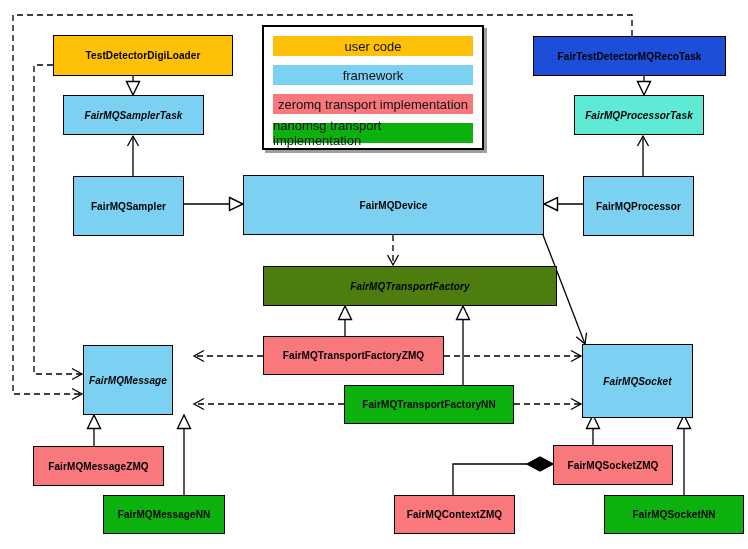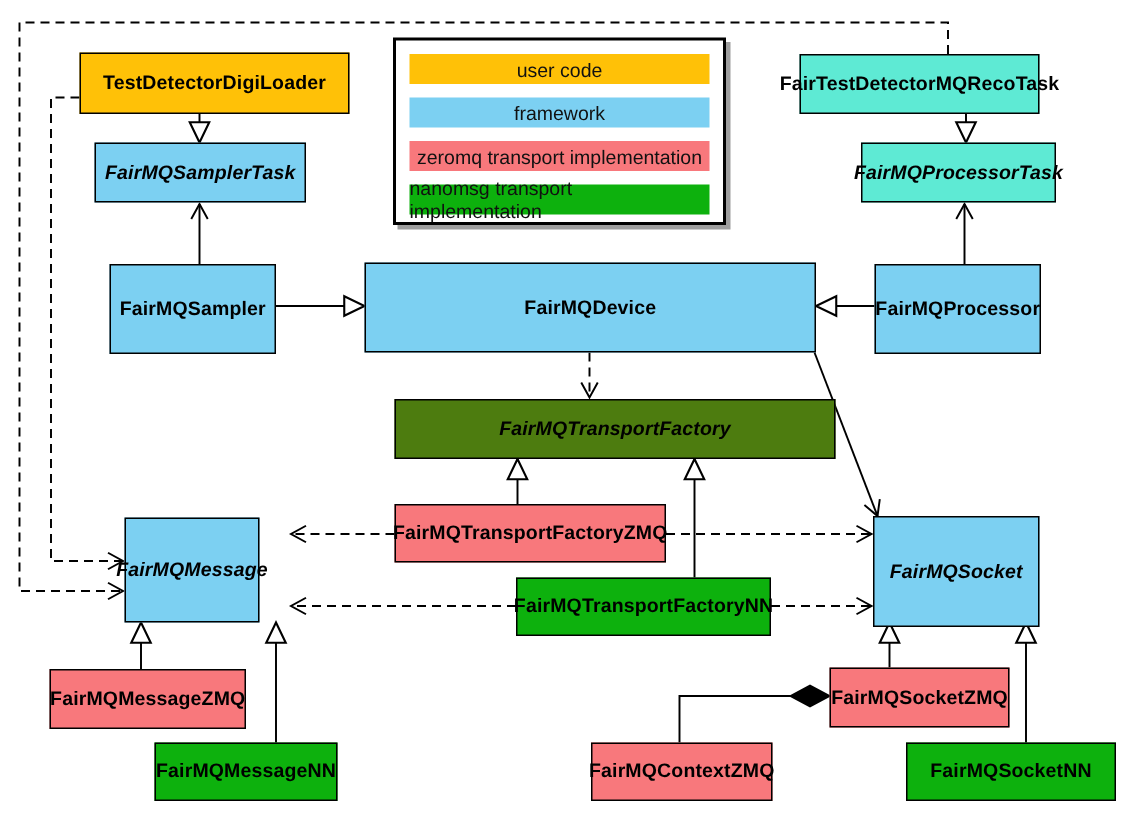--- a/index.html
+++ b/index.html
@@ -5,21 +5,21 @@
   html,body{margin:0;padding:0;background:#fff;}
   #canvas{
     position:relative;width:748px;height:549px;background:#fff;overflow:hidden;
     font-family:"Liberation Sans",sans-serif;
   }
   #edges{position:absolute;left:0;top:0;z-index:1;}
   .node{
     position:absolute;box-sizing:border-box;z-index:2;
     border:1.4px solid #000;
     display:flex;align-items:center;justify-content:center;
-    font-weight:bold;font-size:13px;letter-spacing:.1px;color:#000;
+    font-weight:bold;font-size:10px;letter-spacing:.1px;color:#000;
     text-align:center;line-height:1.1;padding:1px 2px;
   }
   .abstract{font-style:italic;}
   #legend{
     position:absolute;left:262px;top:25px;width:222px;height:125px;z-index:2;
     box-sizing:border-box;background:#fff;border:2px solid #000;
     box-shadow:3px 3px 0 #9e9e9e;
     display:flex;flex-direction:column;justify-content:space-between;
     padding:9px 9px 5px 9px;
   }
@@ -76,21 +76,21 @@
 
   <div id="legend">
     <div class="legend-item" style="background-color: rgb(255, 193, 7);">user code</div>
     <div class="legend-item" style="background-color: rgb(124, 208, 242); text-align: right;">framework</div>
     <div class="legend-item" style="background-color: rgb(248, 120, 124);">zeromq transport implementation</div>
     <div class="legend-item" style="background-color: rgb(13, 177, 13);">nanomsg transport implementation</div>
   </div>
 
   <div class="node" style="left: 53px; top: 35px; width: 180px; height: 41px; background-color: rgb(255, 193, 7);">TestDetectorDigiLoader</div>
 
-  <div class="node" style="left: 533px; top: 36px; width: 160px; height: 40px; background-color: #5eead4;">FairTestDetectorMQRecoTask</div>
+  <div class="node" style="left: 533px; top: 36px; width: 193px; height: 40px; background-color: #1d4ed8;">FairTestDetectorMQRecoTask</div>
 
   <div class="node abstract" style="left: 63px; top: 95px; width: 141px; height: 40px; background-color: rgb(124, 208, 242);">FairMQSamplerTask</div>
 
   <div class="node abstract" style="left: 574px; top: 95px; width: 130px; height: 40px; background-color: #5eead4;">FairMQProcessorTask</div>
 
   <div class="node" style="left: 73px; top: 176px; width: 111px; height: 60px; background-color: rgb(124, 208, 242);">FairMQSampler</div>
 
   <div class="node" style="left: 243px; top: 175px; width: 301px; height: 60px; background-color: rgb(124, 208, 242);">FairMQDevice</div>
 
   <div class="node" style="left: 583px; top: 176px; width: 111px; height: 60px; background-color: rgb(124, 208, 242);">FairMQProcessor</div>

